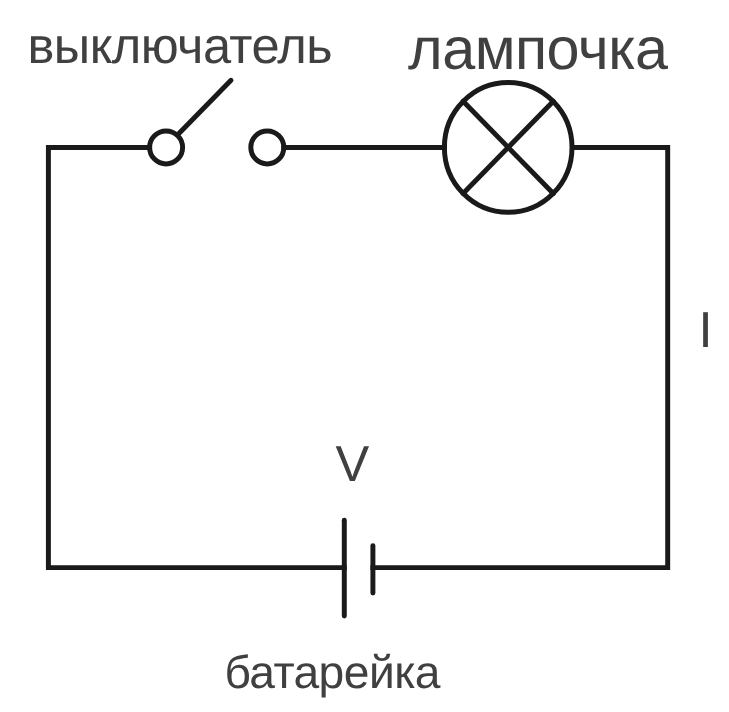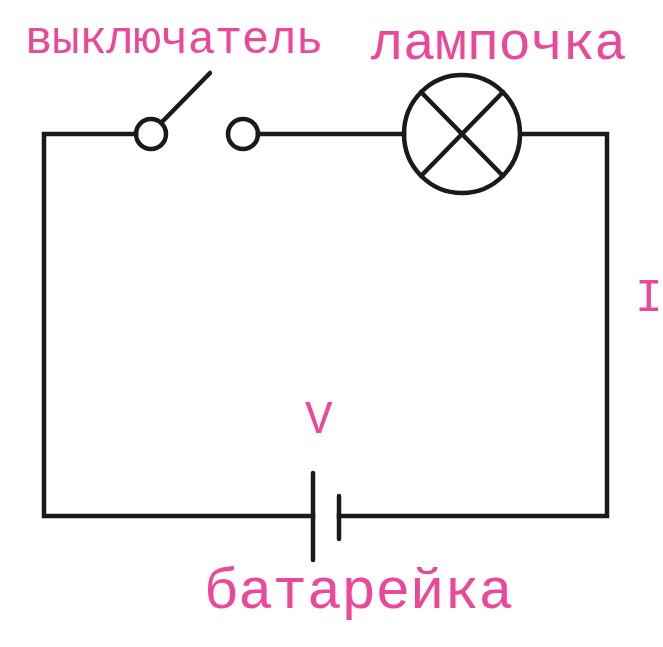--- a/index.html
+++ b/index.html
@@ -27,22 +27,22 @@
       stroke-linecap: square;
     }
     .sym {
       stroke: #1a1a1a;
       stroke-width: 4.5;
       fill: none;
       stroke-linecap: round;
     }
     .label {
       position: absolute;
-      font-family: Liberation Mono, monospace;
-      color: #ec4899;
+      font-family: Liberation Sans, sans-serif;
+      color: #404040;
       white-space: nowrap;
       line-height: 1;
     }
     .lbl-switch {
       left: 25px;
       top: 18px;
       font-size: 46px;
       letter-spacing: -0.5px;
     }
     .lbl-lamp {
@@ -56,22 +56,22 @@
       top: 276px;
       font-size: 46px;
     }
     .lbl-voltage {
       left: 305px;
       top: 398px;
       font-size: 46px;
     }
     .lbl-battery {
       left: 204px;
-      top: 564px;
-      font-size: 58px;
+      top: 590px;
+      font-size: 42px;
       letter-spacing: -0.5px;
     }
   </style>
 </head>
 <body>
 
 <svg id="diagram" viewBox="0 0 663 647" xmlns="http://www.w3.org/2000/svg">
 
   <g>
 

